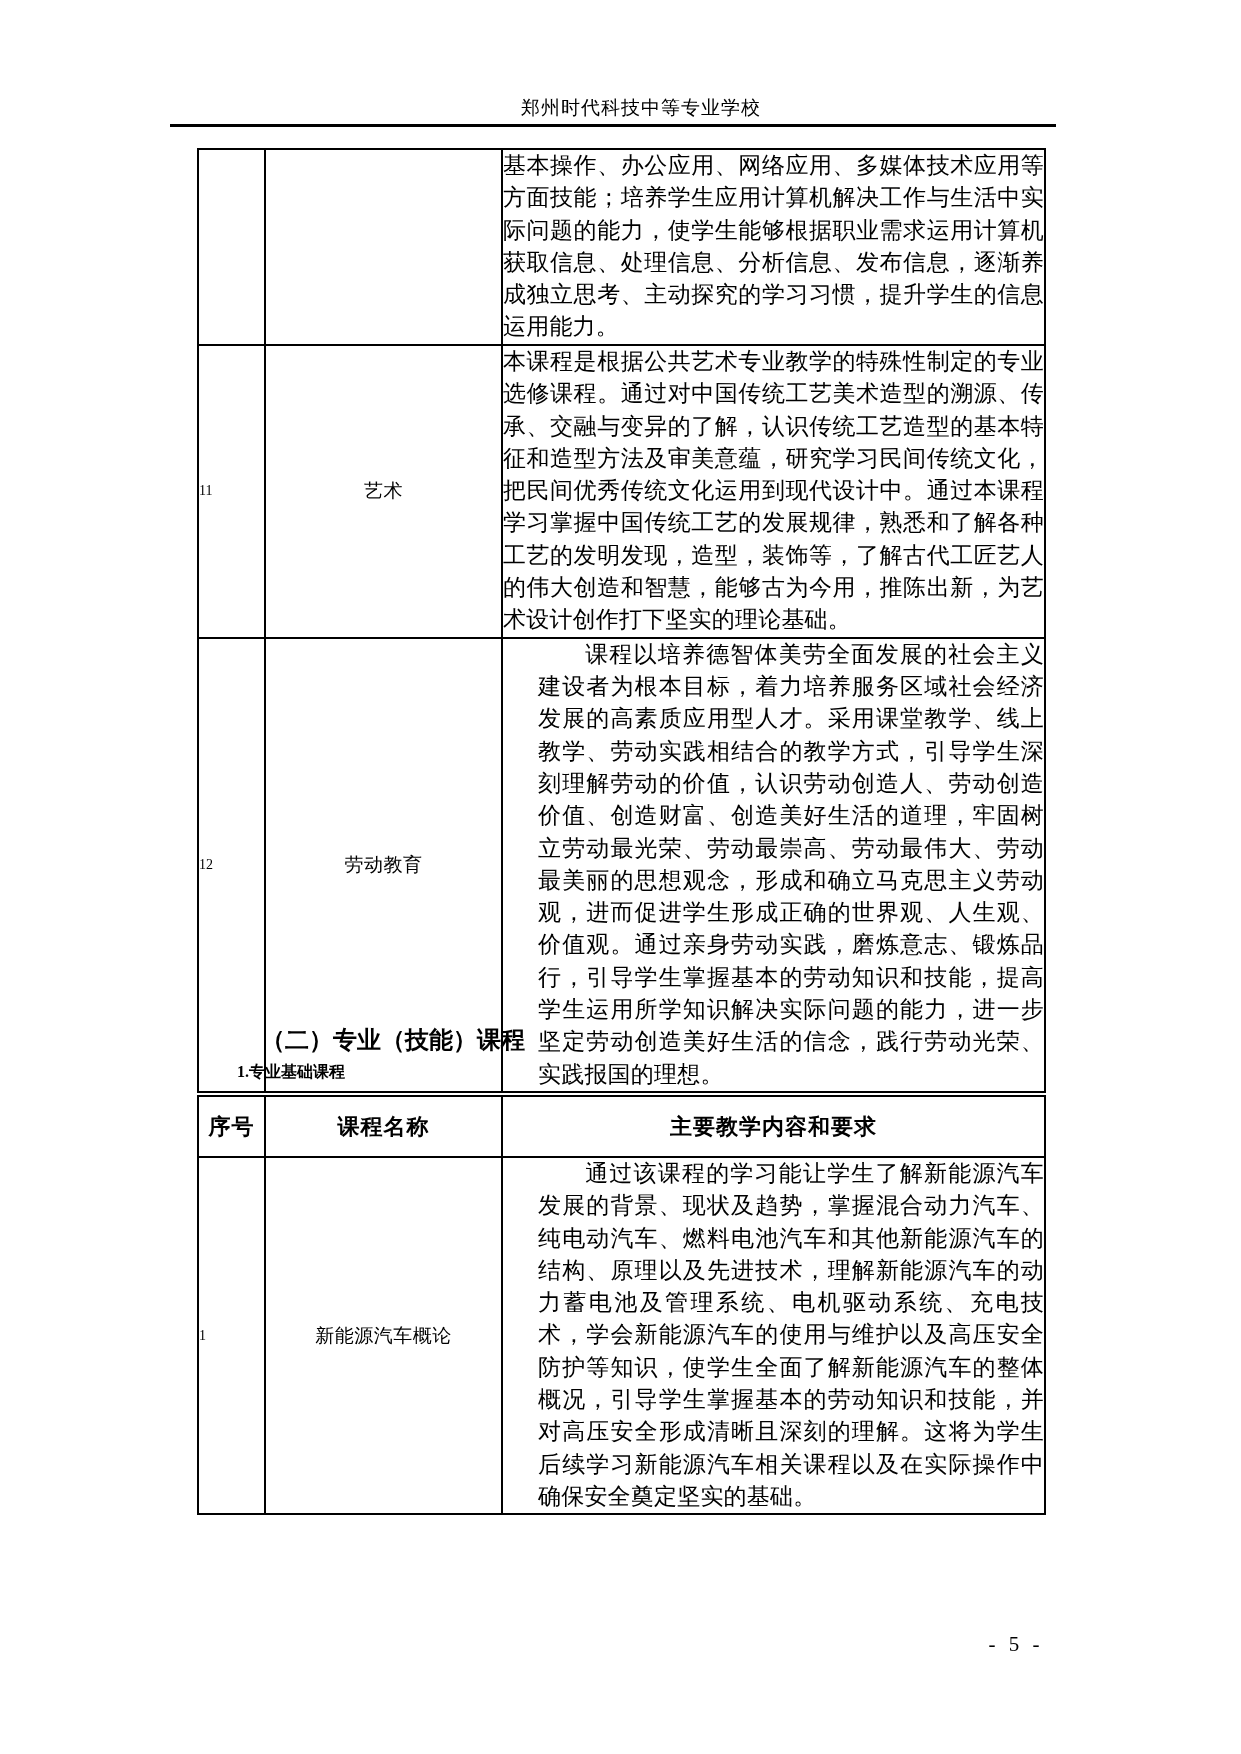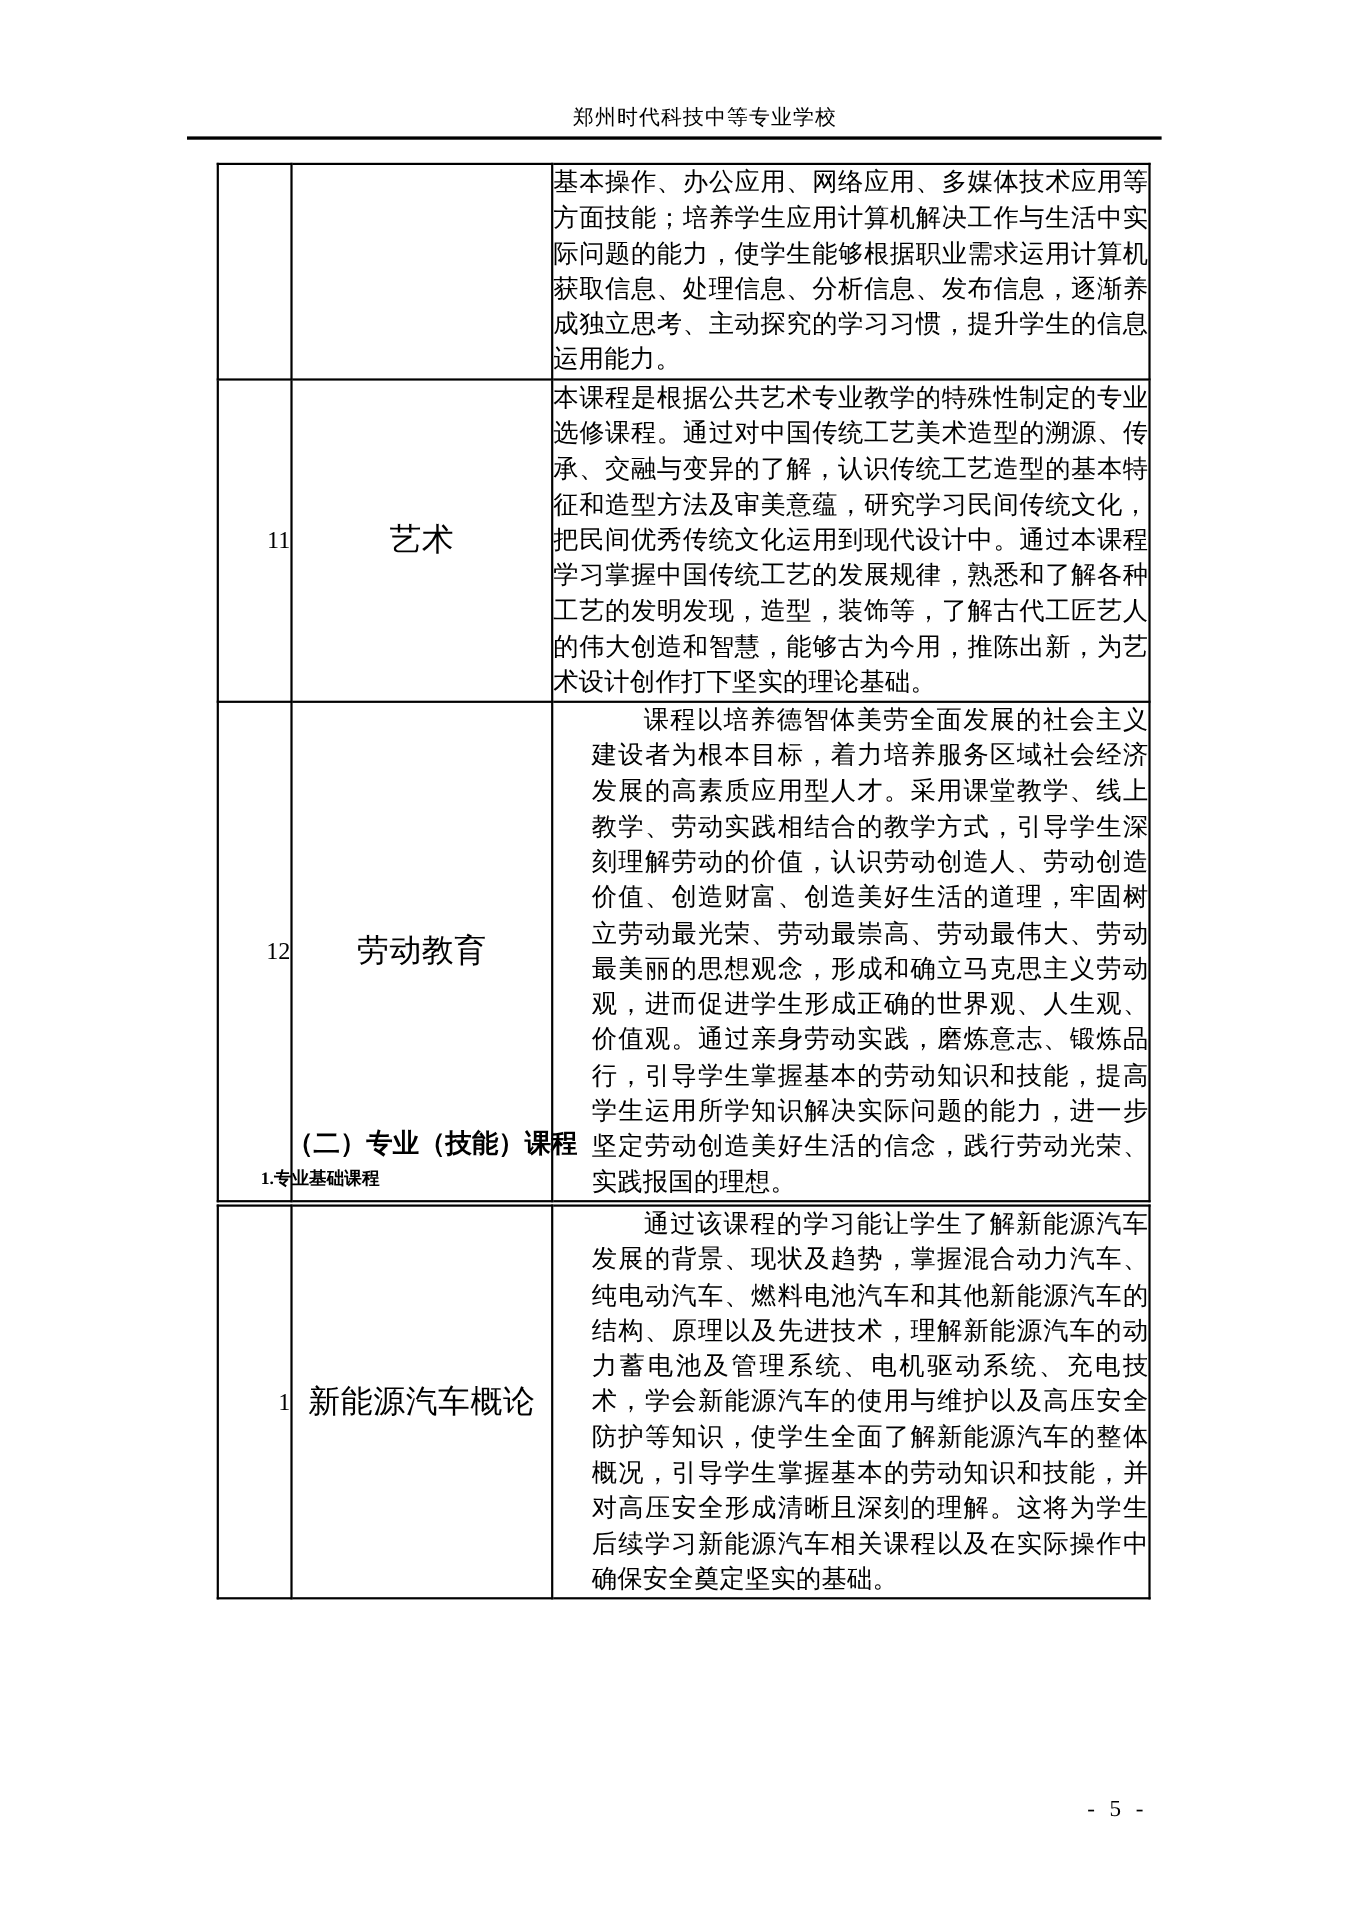--- a/index.html
+++ b/index.html
@@ -21,22 +21,22 @@
     background:#000;
   }
   table.tbl {
     position:absolute; left:197px;
     border-collapse:collapse; table-layout:fixed;
     width:847px;
   }
   table.tbl1 { top:148px; }
   table.tbl2 { top:1095px; }
   .tbl td, .tbl th { border:2px solid #000; vertical-align:middle; padding:0; }
-  .c-no   { width:67px;  text-align:right; font-size:22px; }
-  .c-name { width:237px; text-align:center; font-size:29px; letter-spacing:0.5px; }
+  .c-no   { width:67px;  text-align:left; font-size:14px; }
+  .c-name { width:237px; text-align:center; font-size:19px; letter-spacing:0.5px; }
   .c-desc { width:543px; padding:2px 10px 2px 9px; }
   .para {
     margin:0;
     font-size:23px; line-height:32.3px; letter-spacing:0.2px;
     text-align:justify; text-justify:inter-ideograph;
     word-break:break-all;
   }
   .para.indent { text-indent:2.05em;margin-left:35px; }
   .tbl th { font-size:22px; font-weight:bold; letter-spacing:1px; text-align:center; }
   .sec-heading {
@@ -95,20 +95,25 @@
 
   <h3 class="sub-heading">1.专业基础课程</h3>
 
   <table class="tbl tbl2">
     <colgroup>
         <col style="width:67px">
         <col style="width:237px">
         <col style="width:543px">
       </colgroup>
     <tbody>
+      <tr style="height:61px">
+        <th>序号</th>
+        <th>课程名称</th>
+        <th>主要教学内容和要求</th>
+      </tr>
       <tr style="height:331px">
         <td class="c-no">1</td>
         <td class="c-name">新能源汽车概论</td>
         <td class="c-desc">
           <p class="para indent">通过该课程的学习能让学生了解新能源汽车发展的背景、现状及趋势，掌握混合动力汽车、纯电动汽车、燃料电池汽车和其他新能源汽车的结构、原理以及先进技术，理解新能源汽车的动力蓄电池及管理系统、电机驱动系统、充电技术，学会新能源汽车的使用与维护以及高压安全防护等知识，使学生全面了解新能源汽车的整体概况，引导学生掌握基本的劳动知识和技能，并对高压安全形成清晰且深刻的理解。这将为学生后续学习新能源汽车相关课程以及在实际操作中确保安全奠定坚实的基础。</p>
         </td>
       </tr>
     </tbody>
   </table>
 

